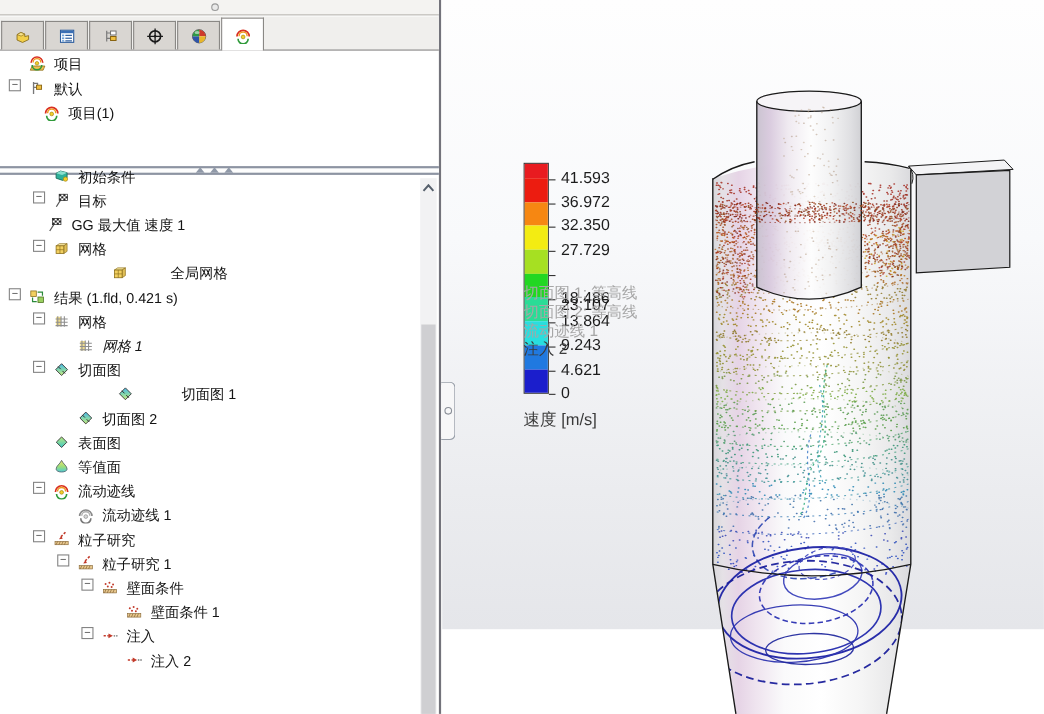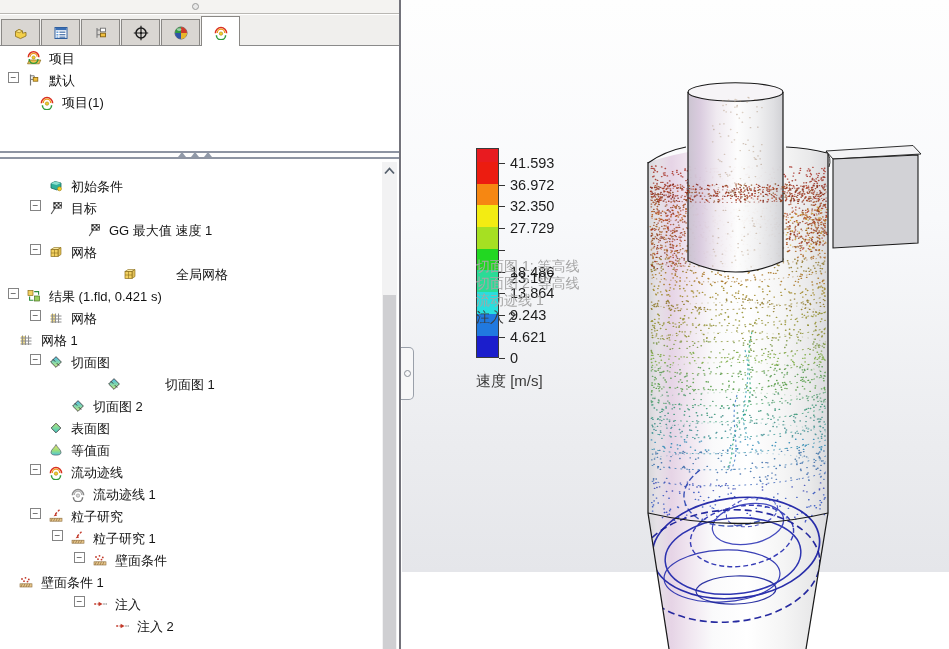--- a/index.html
+++ b/index.html
@@ -15,21 +15,21 @@
             border-radius:50%;background:#e9e9e9;box-sizing:border-box;}
   .tab-bar{position:absolute;left:0;top:15px;width:100%;height:31px;background:#f0efed;
            display:flex;align-items:flex-end;border-bottom:1px solid #8a8a8a;box-sizing:border-box;}
   .tab{width:39px;height:26px;background:#d9d6d2;border:1px solid #8a8885;border-bottom:none;
        margin-left:1px;display:flex;align-items:center;justify-content:center;box-sizing:border-box;}
   .tab.active{background:#ffffff;height:30px;margin-bottom:-1px;z-index:2;}
   .tab svg{display:block;}
 
   
   .tree-top{position:absolute;left:0;top:50px;width:383px;}
-  .tree-main{position:absolute;left:0;top:178px;width:308px;}
+  .tree-main{position:absolute;left:0;top:152px;width:308px;}
   .tree-row{height:22px;display:flex;align-items:flex-start;font-size:13px;color:#141414;white-space:nowrap;}
   .tree-row .exp{flex:0 0 18px;width:18px;display:flex;align-items:center;}
   .tree-row .exp .box{width:11px;height:11px;border:1px solid #848484;background:#fff;font-size:10px;
        line-height:9px;text-align:center;color:#444;box-sizing:border-box;}
   .tree-row .ticon{flex:0 0 19px;width:19px;height:16px;}
   .tree-row .tlabel{padding-left:4px;}
 
   .splitter{position:absolute;left:0;top:151px;width:399px;height:8px;background:#fdfdfd;
             border-top:2px solid #8d94a2;border-bottom:2px solid #8d94a2;box-sizing:border-box;}
   .splitter .tris{position:absolute;left:178px;top:-1px;display:flex;gap:5px;}
@@ -198,21 +198,21 @@
             <rect x="5.8" y="2.6" width="7.6" height="5.6" fill="#fff" stroke="#333" stroke-width="0.7"></rect>
             <rect x="5.8" y="2.6" width="1.9" height="1.87" fill="#222"></rect>
             <rect x="9.6" y="2.6" width="1.9" height="1.87" fill="#222"></rect>
             <rect x="7.7" y="4.47" width="1.9" height="1.87" fill="#222"></rect>
             <rect x="11.5" y="4.47" width="1.9" height="1.87" fill="#222"></rect>
             <rect x="5.8" y="6.34" width="1.9" height="1.87" fill="#222"></rect>
             <rect x="9.6" y="6.34" width="1.9" height="1.87" fill="#222"></rect>
           </svg></span>
     <span class="tlabel">目标</span>
   </div>
-      <div class="tree-row" style="padding-left: 68px;">
+      <div class="tree-row" style="padding-left: 24px;">
     <span class="exp"></span>
     <span class="ticon"><svg width="16" height="16" viewBox="0 0 16 16">
             <path d="M3.2,14 L10.5,2.5" stroke="#555" stroke-width="1.1"></path>
             <rect x="5.8" y="2.6" width="7.6" height="5.6" fill="#fff" stroke="#333" stroke-width="0.7"></rect>
             <rect x="5.8" y="2.6" width="1.9" height="1.87" fill="#222"></rect>
             <rect x="9.6" y="2.6" width="1.9" height="1.87" fill="#222"></rect>
             <rect x="7.7" y="4.47" width="1.9" height="1.87" fill="#222"></rect>
             <rect x="11.5" y="4.47" width="1.9" height="1.87" fill="#222"></rect>
             <rect x="5.8" y="6.34" width="1.9" height="1.87" fill="#222"></rect>
             <rect x="9.6" y="6.34" width="1.9" height="1.87" fill="#222"></rect>
@@ -224,21 +224,21 @@
           <span class="box">−</span>
         </span>
     <span class="ticon"><svg width="16" height="16" viewBox="0 0 16 16">
             <path d="M3,5.5 L6,3.5 H13 L10,5.5 Z" fill="#f8e8a0" stroke="#8a6d1a" stroke-width="0.6"></path>
             <path d="M13,3.5 L13,10.5 L10,12.5 L10,5.5 Z" fill="#e0bf58" stroke="#8a6d1a" stroke-width="0.6"></path>
             <rect x="3" y="5.5" width="7" height="7" fill="#f2d060" stroke="#8a6d1a" stroke-width="0.7"></rect>
             <path d="M3,9 H10 M6.5,5.5 V12.5" stroke="#8a6d1a" stroke-width="0.6"></path>
           </svg></span>
     <span class="tlabel">网格</span>
   </div>
-      <div class="tree-row" style="padding-left: 73px; gap: 31px;">
+      <div class="tree-row" style="padding-left: 52px; gap: 31px;">
     <span class="exp"></span>
     <span class="ticon"><svg width="16" height="16" viewBox="0 0 16 16">
             <path d="M3,5.5 L6,3.5 H13 L10,5.5 Z" fill="#f8e8a0" stroke="#8a6d1a" stroke-width="0.6"></path>
             <path d="M13,3.5 L13,10.5 L10,12.5 L10,5.5 Z" fill="#e0bf58" stroke="#8a6d1a" stroke-width="0.6"></path>
             <rect x="3" y="5.5" width="7" height="7" fill="#f2d060" stroke="#8a6d1a" stroke-width="0.7"></rect>
             <path d="M3,9 H10 M6.5,5.5 V12.5" stroke="#8a6d1a" stroke-width="0.6"></path>
           </svg></span>
     <span class="tlabel">全局网格</span>
   </div>
       <div class="tree-row" style="padding-left: 8px;">
@@ -255,21 +255,21 @@
       <div class="tree-row" style="padding-left: 30px;">
     <span class="exp">
           <span class="box">−</span>
         </span>
     <span class="ticon"><svg width="16" height="16" viewBox="0 0 16 16">
             <rect x="3" y="4" width="4.5" height="8.5" fill="#ecd67a" opacity="0.85"></rect>
             <path d="M2.5,6 H13.5 M2.5,9 H13.5 M2.5,12 H13.5 M4.5,3.5 V13 M7.5,3.5 V13 M10.5,3.5 V13" stroke="#8f8f8f" stroke-width="1"></path>
           </svg></span>
     <span class="tlabel">网格</span>
   </div>
-      <div class="tree-row" style="">
+      <div class="tree-row" style="padding-left: 52px; font-style: italic;">
     <span class="exp"></span>
     <span class="ticon"><svg width="16" height="16" viewBox="0 0 16 16">
             <rect x="3" y="4" width="4.5" height="8.5" fill="#ecd67a" opacity="0.85"></rect>
             <path d="M2.5,6 H13.5 M2.5,9 H13.5 M2.5,12 H13.5 M4.5,3.5 V13 M7.5,3.5 V13 M10.5,3.5 V13" stroke="#8f8f8f" stroke-width="1"></path>
           </svg></span>
     <span class="tlabel">网格 1</span>
   </div>
       <div class="tree-row" style="padding-left: 30px;">
     <span class="exp">
           <span class="box">−</span>
@@ -400,21 +400,21 @@
             <g fill="#c23a2a">
               <circle cx="4" cy="5" r="0.9"></circle>
               <circle cx="7.5" cy="3.8" r="0.9"></circle>
               <circle cx="10.8" cy="5.4" r="0.9"></circle>
               <circle cx="6" cy="7.2" r="0.9"></circle>
               <circle cx="9.5" cy="7.6" r="0.9"></circle>
             </g>
           </svg></span>
     <span class="tlabel">壁面条件</span>
   </div>
-      <div class="tree-row" style="">
+      <div class="tree-row" style="padding-left: 96px;">
     <span class="exp"></span>
     <span class="ticon"><svg width="16" height="16" viewBox="0 0 16 16">
             <rect x="2" y="9.8" width="12" height="3.2" fill="#e8c88e" stroke="#8a6a3a" stroke-width="0.6"></rect>
             <path d="M3,13 L4.4,9.8 M5.5,13 L6.9,9.8 M8,13 L9.4,9.8 M10.5,13 L11.9,9.8" stroke="#8a6a3a" stroke-width="0.7"></path>
             <g fill="#c23a2a">
               <circle cx="4" cy="5" r="0.9"></circle>
               <circle cx="7.5" cy="3.8" r="0.9"></circle>
               <circle cx="10.8" cy="5.4" r="0.9"></circle>
               <circle cx="6" cy="7.2" r="0.9"></circle>
               <circle cx="9.5" cy="7.6" r="0.9"></circle>

